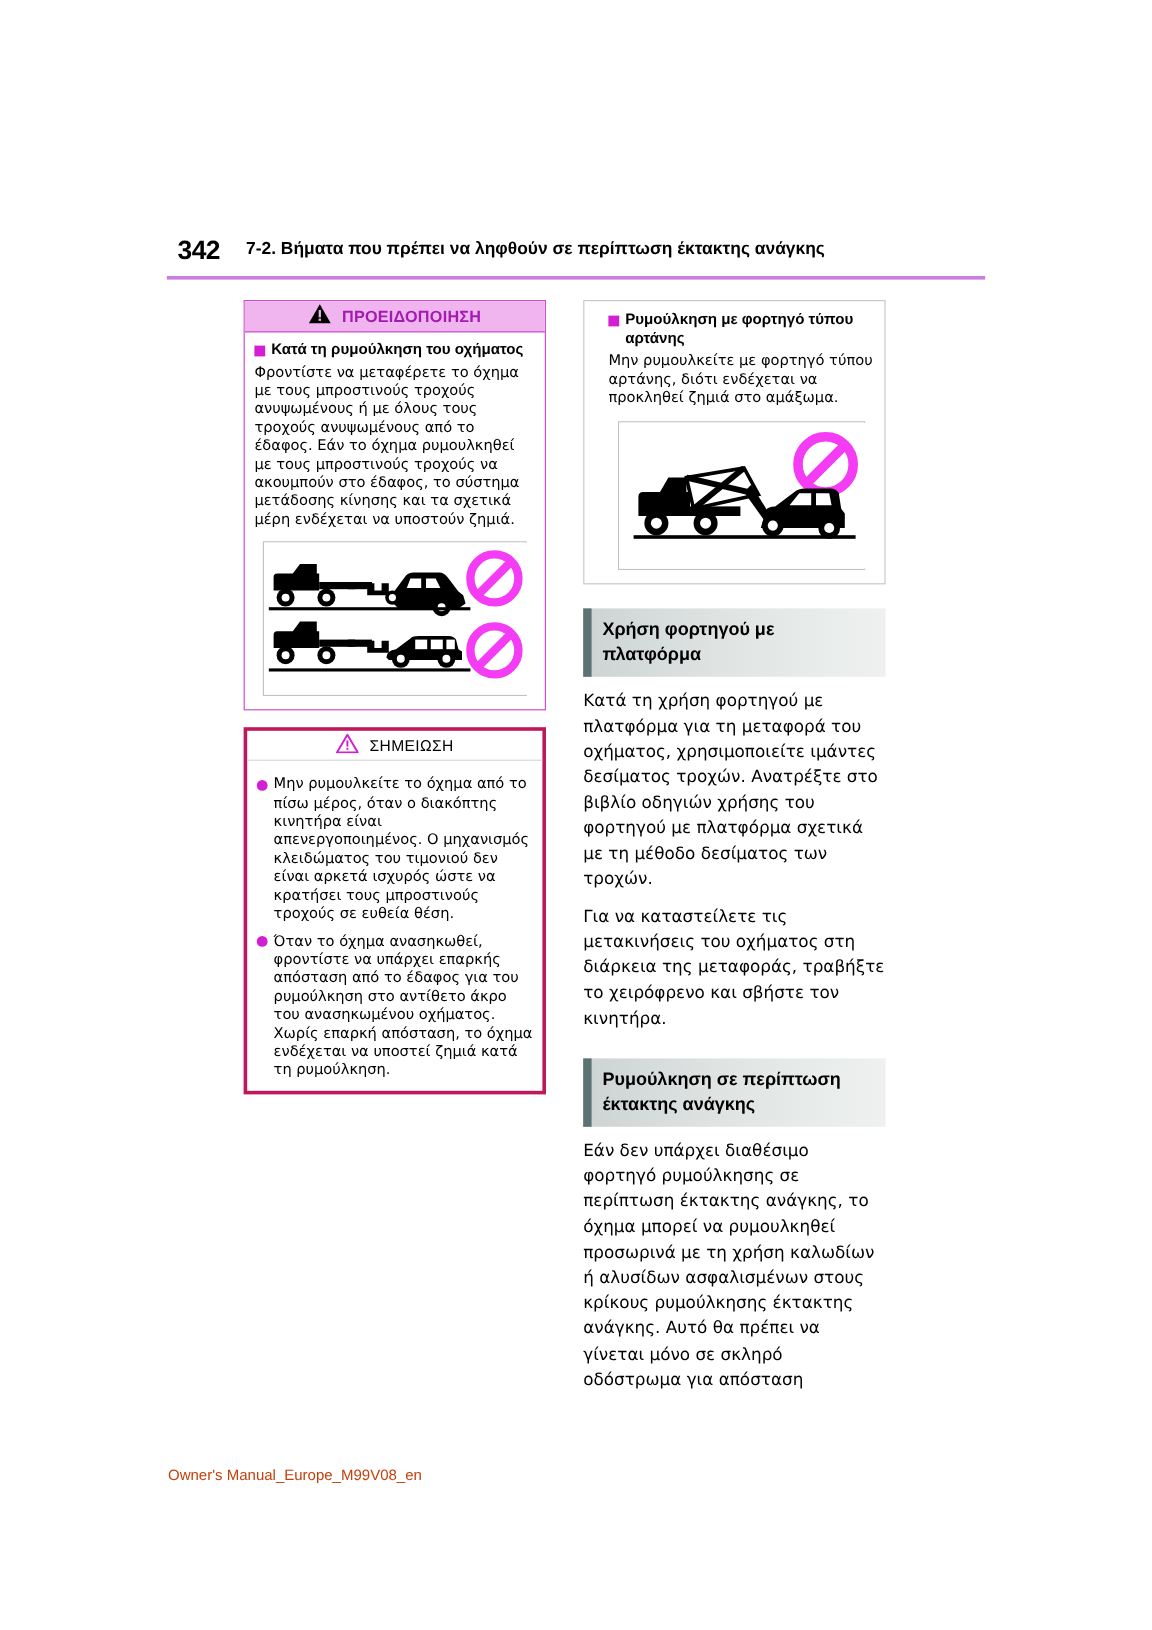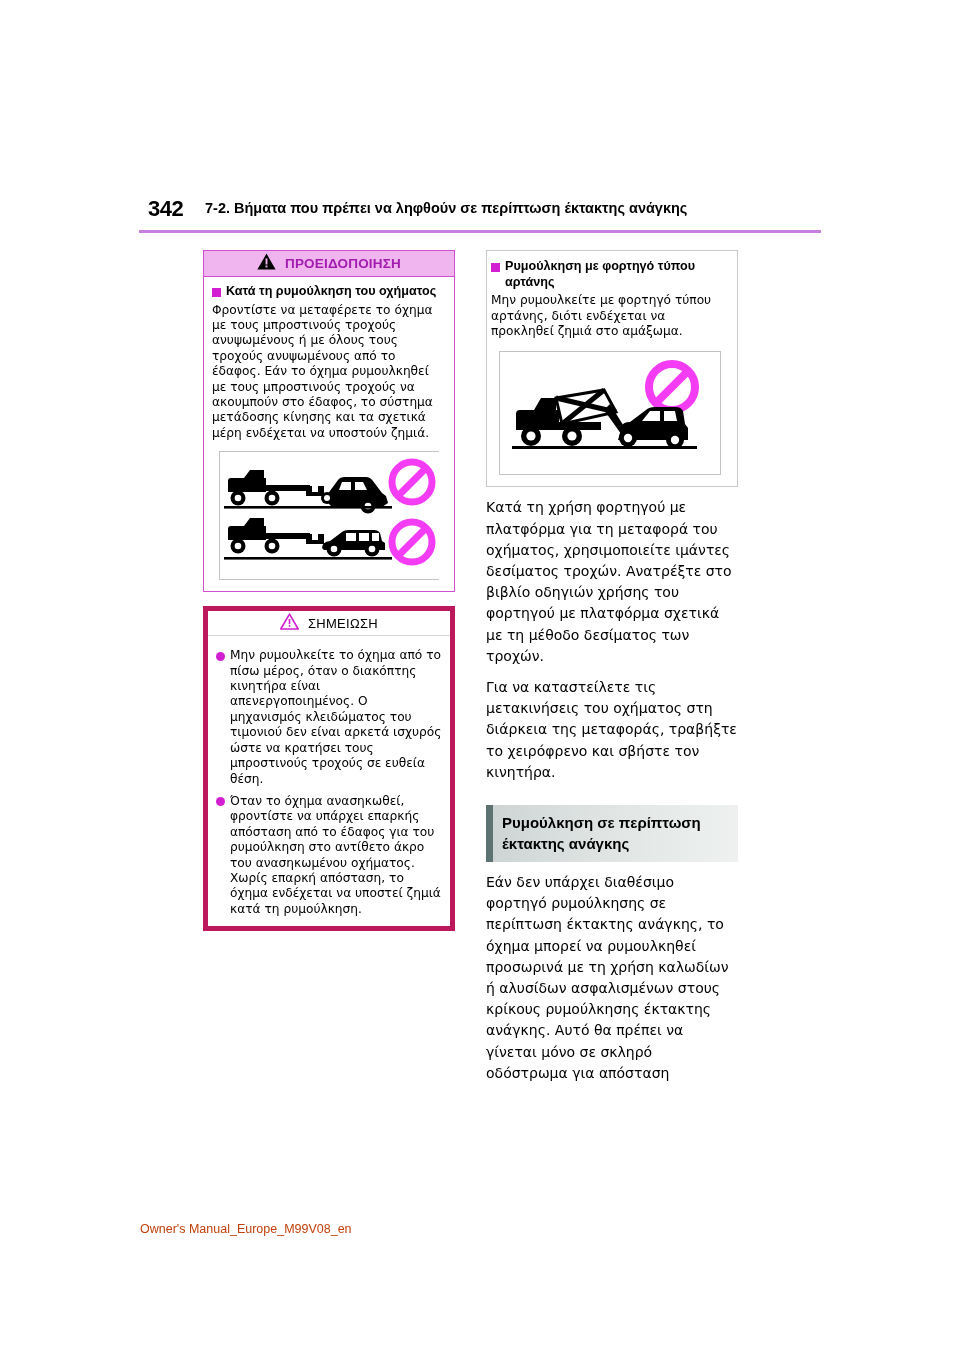--- a/index.html
+++ b/index.html
@@ -55,21 +55,21 @@
   }
   .warn-head .title {
     font-family:"Liberation Sans", sans-serif;
     font-weight:bold; font-size:13.5px; color:#a21caf;
     letter-spacing:0.2px;
   }
   .warn-body { padding:5px 8px 9px 8px; }
 
   
   .notice-box {
-    border:5px solid #be185d;
+    border:3px solid #be185d;
     background:#ffffff;
     width:252px;
   }
   .notice-head {
     border-bottom:1px solid #d8d8d8;
     height:25px;
     display:flex; align-items:center; justify-content:center; gap:9px;
   }
   .notice-head .title {
     font-family:"Liberation Sans", sans-serif;
@@ -104,21 +104,21 @@
 
   .para {
     font-size:12.2px; line-height:15.4px; margin:2px 0 0 0;
   }
 
   
   .plain-box {
     border:1px solid #c9c9c9;
     background:#fff;
     width:252px;
-    padding:6px 8px 9px 4px;
+    padding:6px 8px 9px 20px;
   }
 
   
   .sec-head {
     position:relative;
     width:252px;
     background:linear-gradient(to right,#cdd3d3 0%, #dfe4e3 45%, #eef1f0 100%);
     padding:7px 8px 8px 16px;
     margin:0;
   }
@@ -299,20 +299,23 @@
               <circle cx="128" cy="86" r="4.2" fill="#fff"></circle>
             <circle cx="175" cy="88" r="9"></circle>
               <circle cx="175" cy="88" r="4.2" fill="#fff"></circle>
 
             <rect x="12" y="94" width="185" height="3"></rect>
           </g>
         </svg>
       </div>
     </div>
 
+    <div class="sec-head" style="margin-top:20px;">
+      <div class="t">Χρήση φορτηγού με πλατφόρμα</div>
+    </div>
     <p class="body-para">Κατά τη χρήση φορτηγού με πλατφόρμα για τη μεταφορά του οχήματος, χρησιμοποιείτε ιμάντες δεσίματος τροχών. Ανατρέξτε στο βιβλίο οδηγιών χρήσης του φορτηγού με πλατφόρμα σχετικά με τη μέθοδο δεσίματος των τροχών.</p>
     <p class="body-para">Για να καταστείλετε τις μετακινήσεις του οχήματος στη διάρκεια της μεταφοράς, τραβήξτε το χειρόφρενο και σβήστε τον κινητήρα.</p>
 
     <div class="sec-head" style="margin-top:22px;">
       <div class="t">Ρυμούλκηση σε περίπτωση έκτακτης ανάγκης</div>
     </div>
     <p class="body-para">Εάν δεν υπάρχει διαθέσιμο φορτηγό ρυμούλκησης σε περίπτωση έκτακτης ανάγκης, το όχημα μπορεί να ρυμουλκηθεί προσωρινά με τη χρήση καλωδίων ή αλυσίδων ασφαλισμένων στους κρίκους ρυμούλκησης έκτακτης ανάγκης. Αυτό θα πρέπει να γίνεται μόνο σε σκληρό οδόστρωμα για απόσταση</p>
 
   </div>
 </div>

